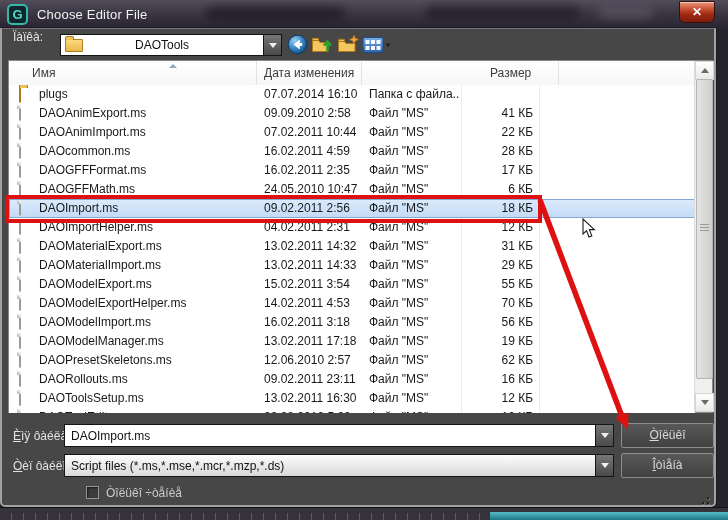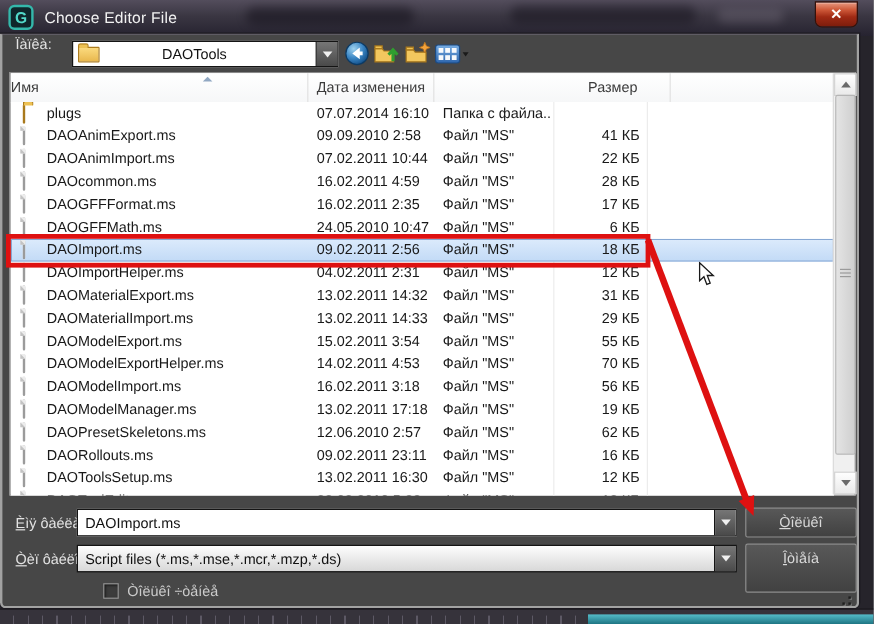--- a/index.html
+++ b/index.html
@@ -176,21 +176,21 @@
         <rect x="9" y="10" width="4" height="4"></rect>
         <rect x="14.5" y="10" width="4" height="4"></rect>
     </g>
     <path d="M23.5 7.5 h5 l-2.5 3.5 z" fill="#1a1a1a"></path>
   </svg>
 </div>
 
 <div class="abs file-list">
   <div class="lheader">
     <div class="hcell" style="left:0;width:247px;">
-      <span style="padding-left:0;">Имя</span>
+      <span style="padding-left:23px;">Имя</span>
       <i class="sort-asc"></i>
     </div>
     <div class="hcell" style="left:247px;width:105px;">
       <span style="padding-left:8px;">Дата изменения</span>
     </div>
     <div class="hcell" style="left:352px;width:100px;margin-top:42px;">
       <span style="padding-left:8px;">Тип</span>
     </div>
     <div class="hcell" style="left:452px;width:78px;margin-left:19px;">
       <span style="padding-left:10px;">Размер</span>
@@ -363,21 +363,21 @@
   <span class="ulf">Òîëüêî</span>
 </div>
 
 <div class="abs dlg-label ulf" style="left:13px;top:459px;">Òèï ôàéëîâ:</div>
 <div class="abs field silver" style="left:64px;top:454px;width:550px;height:23px;">
   <span class="val">Script files (*.ms,*.mse,*.mcr,*.mzp,*.ds)</span>
   <span class="dd-btn">
       <i class="tri-down"></i>
     </span>
 </div>
-<div class="abs btn" style="left:621px;top:453px;width:93px;height:41px;">
+<div class="abs btn" style="left:621px;top:453px;width:93px;height:25px;">
   <span class="ulf">Îòìåíà</span>
 </div>
 
 <div class="abs checkbox" style="left:86px;top:486px;"></div>
 <div class="abs dlg-label" style="left:106px;top:486px;color:#cbcbcb;">Òîëüêî ÷òåíèå</div>
 
 <div class="abs grip">
   <i style="left:8px;top:8px;"></i>
     <i style="left:8px;top:3px;"></i>
     <i style="left:3px;top:8px;"></i>

